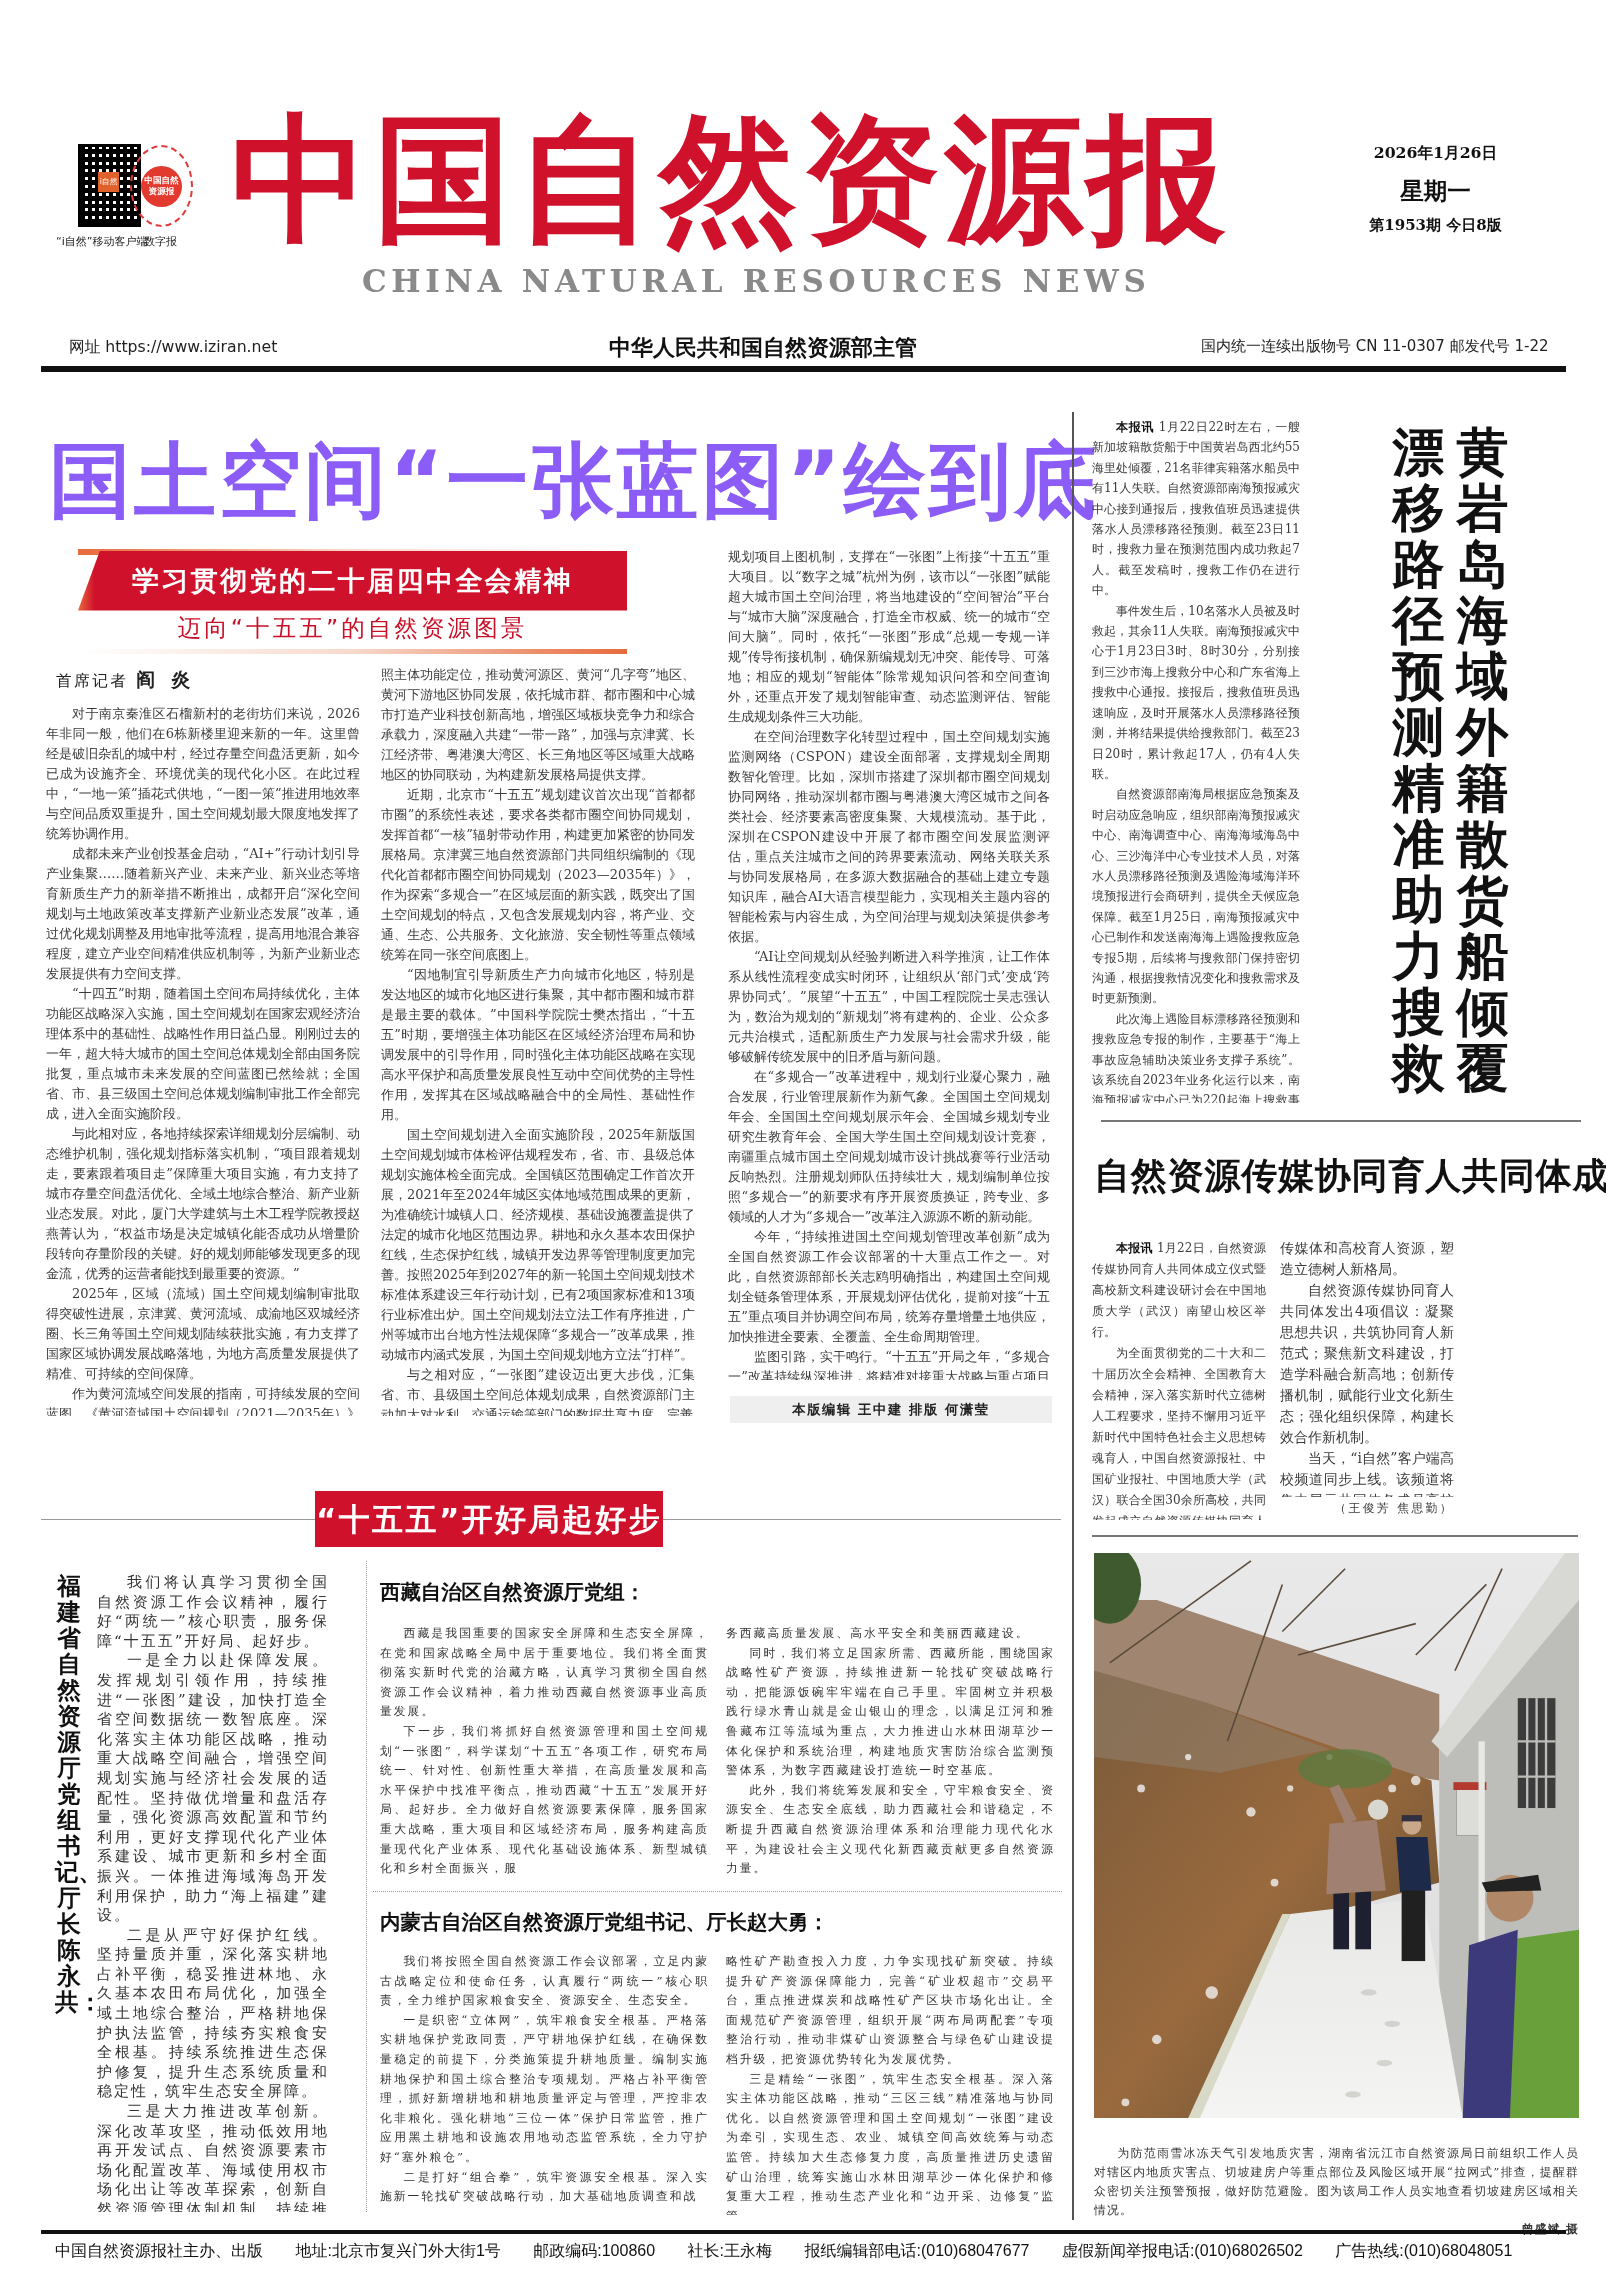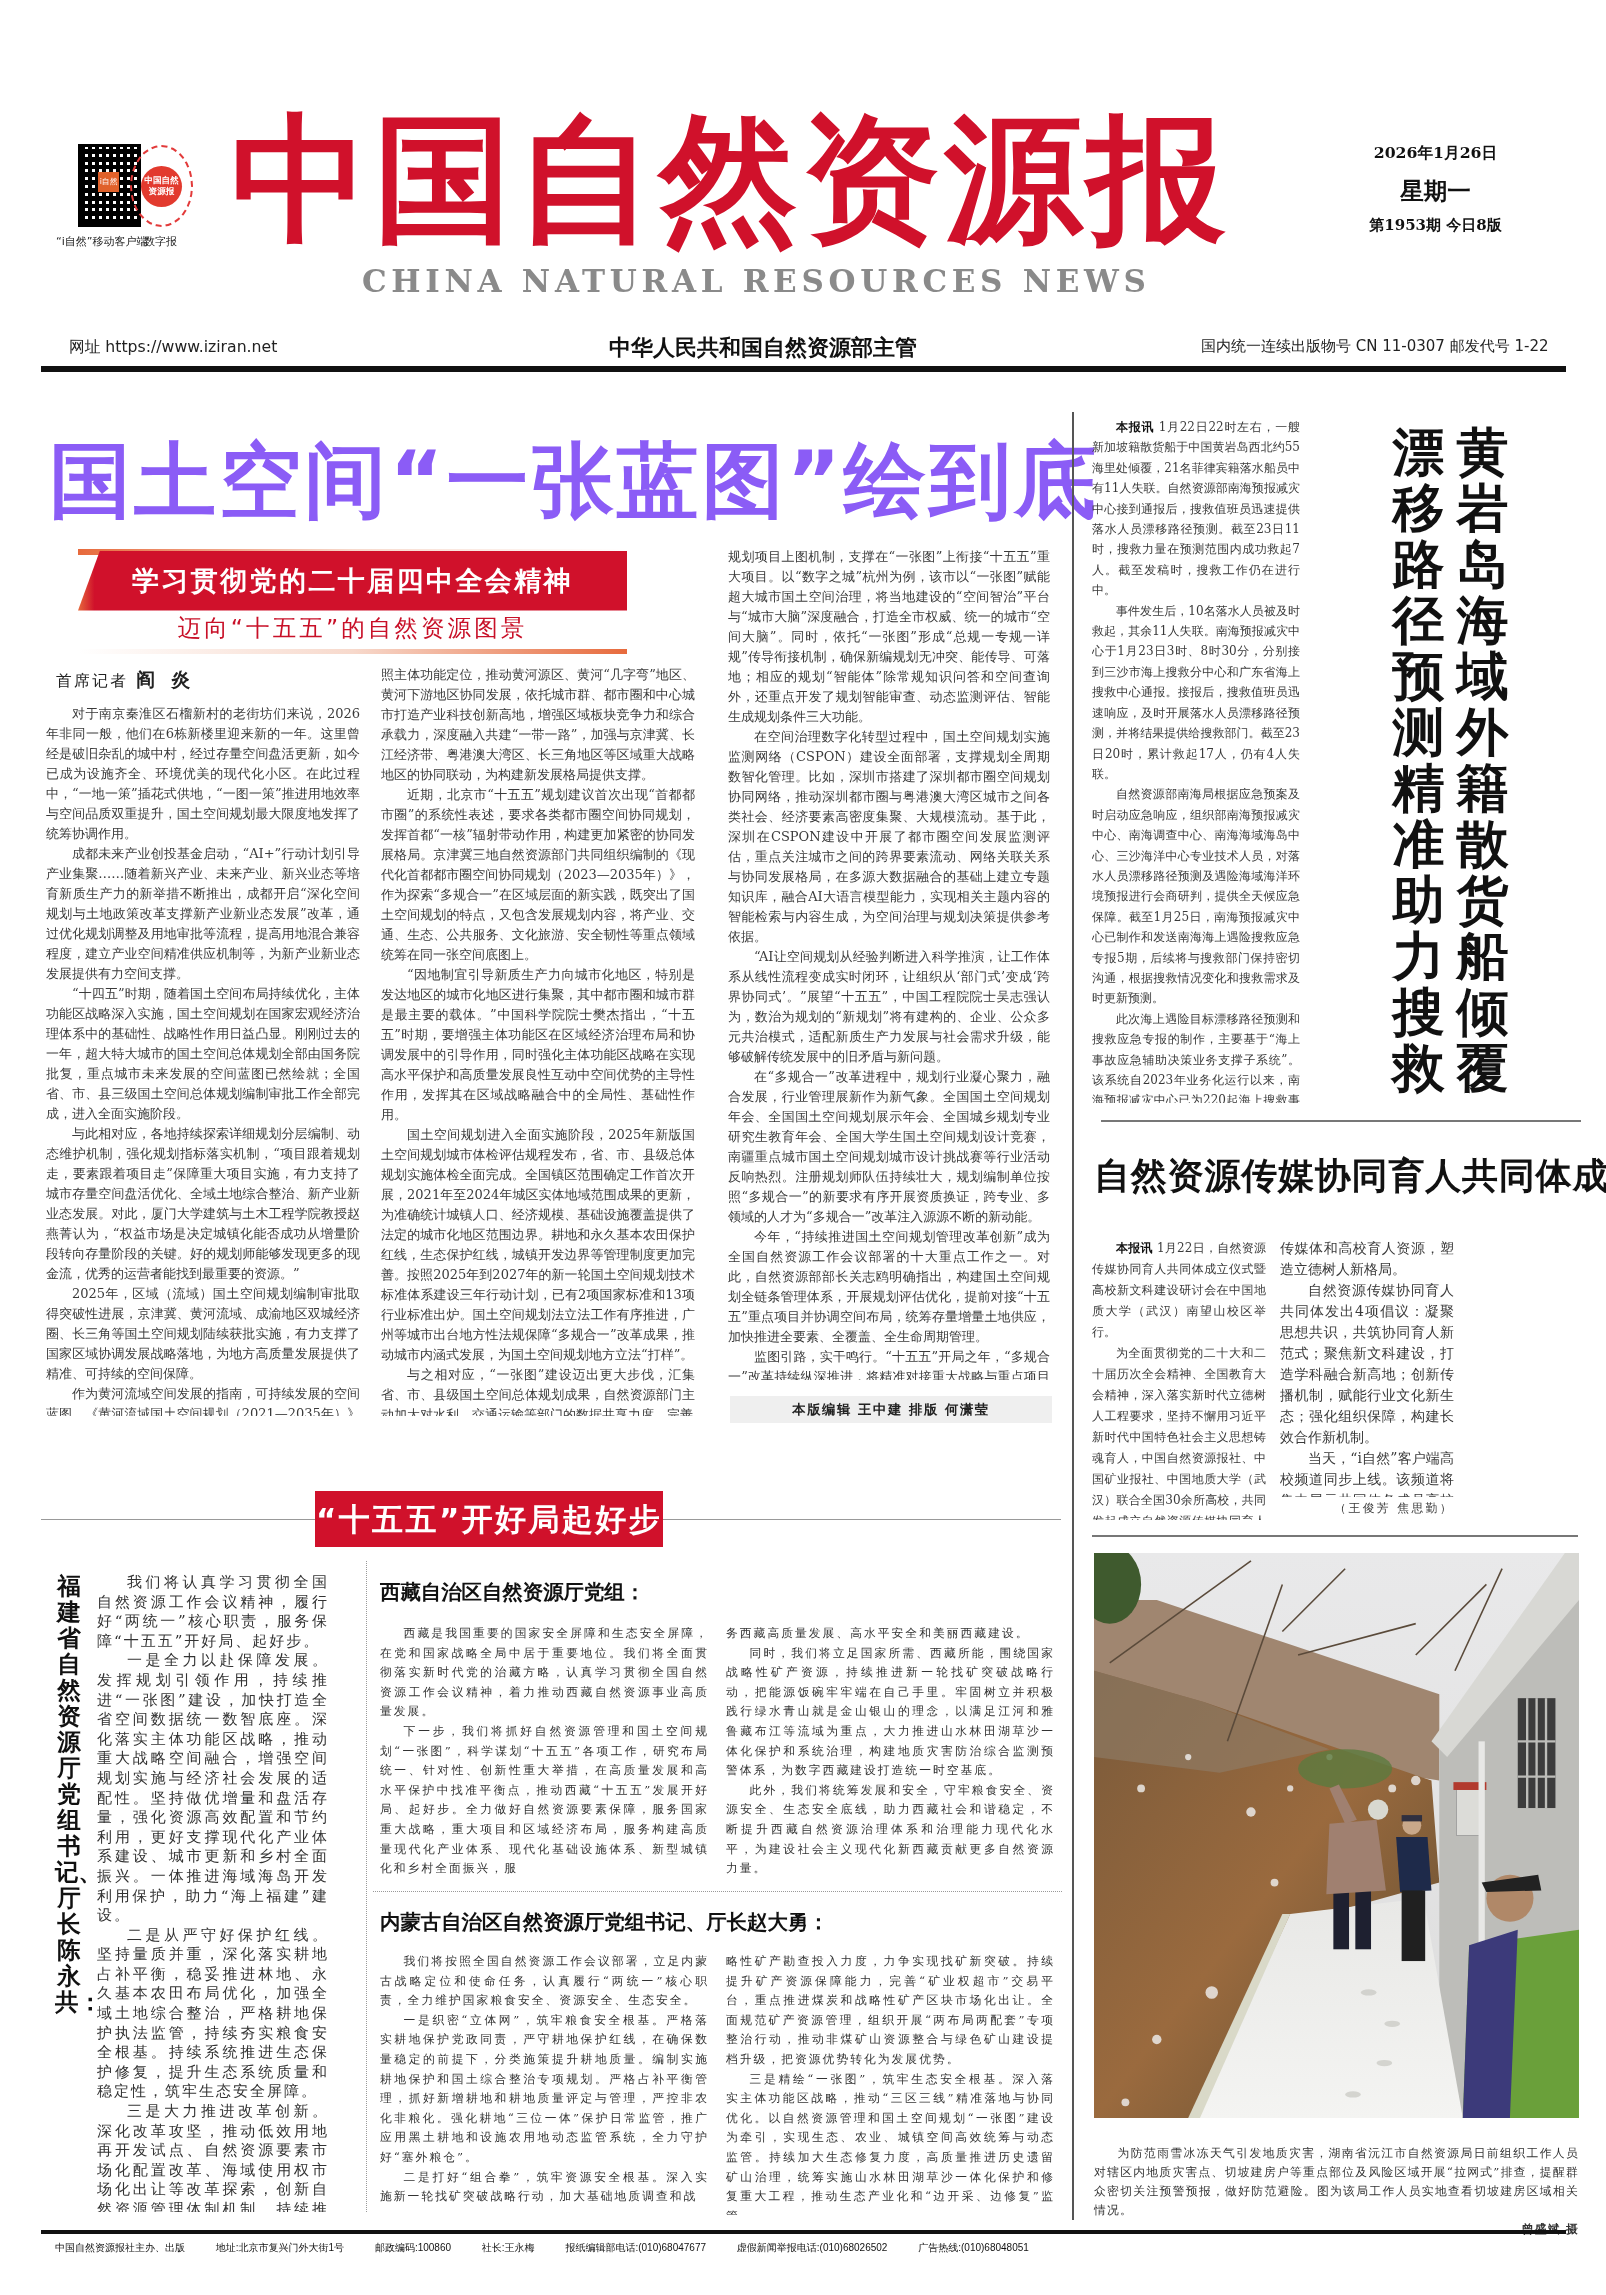--- a/index.html
+++ b/index.html
@@ -58,21 +58,21 @@
   .dot-h { border-top:1.6px dotted #999; height:0; }
   .vert-name { font-size:23.5px; font-weight:bold; color:#111; line-height:26px; width:28px; text-align:center;
                font-family:"DejaVu Sans",sans-serif; word-break:break-all; }
   .kai { font-family:"DejaVu Serif",serif; letter-spacing:2px; font-size:15px; line-height:19.6px; color:#333; }
 
   .photo { overflow:hidden; background:#d9d9d9; }
   .caption { font-size:11.8px; line-height:19px; color:#333; letter-spacing:1.2px; text-align:justify; }
   .caption p { margin:0; text-indent:2em; }
   .credit { text-align:right; font-weight:bold; font-family:"DejaVu Sans",sans-serif; }
 
-  .footer { font-size:10px; color:#111; white-space:nowrap; font-family:"Liberation Sans",sans-serif; }
+  .footer { font-size:16px; color:#111; white-space:nowrap; font-family:"Liberation Sans",sans-serif; }
   .footer span { margin-right:28px; }
 </style>
 </head>
 <body>
 
 <div class="abs" style="left:78px;top:144px;width:63px;height:83px;">
   <div class="qr" style="width:63px;height:83px;"></div>
   <div class="qr-inner">i自然</div>
 </div>
 <div class="abs qr-cap" style="left:56px;top:234px;">“i自然”移动客户端</div>

